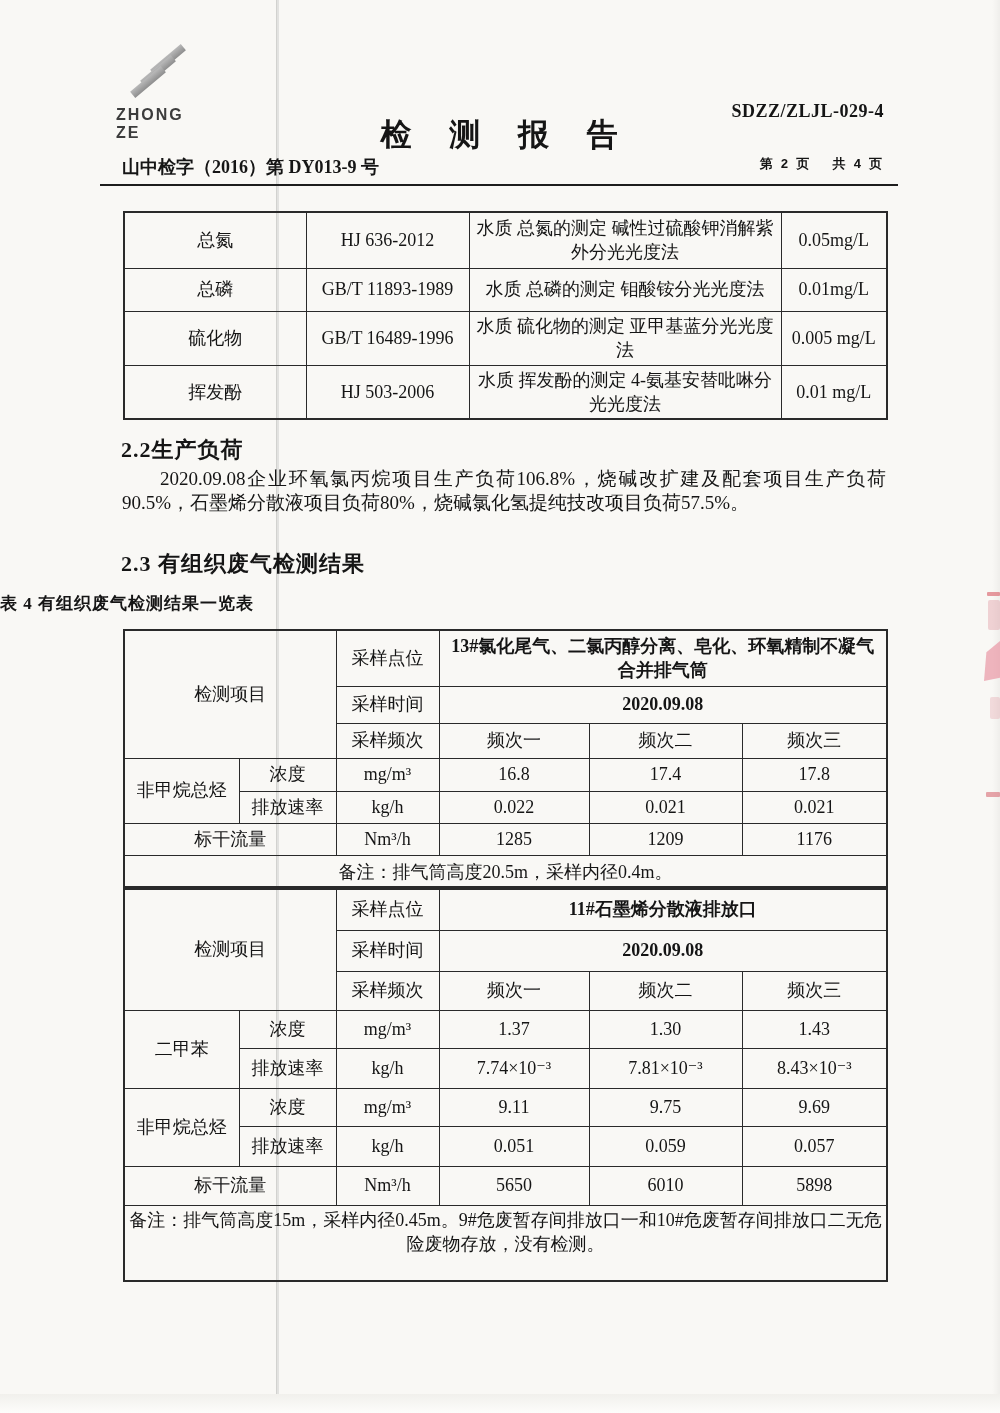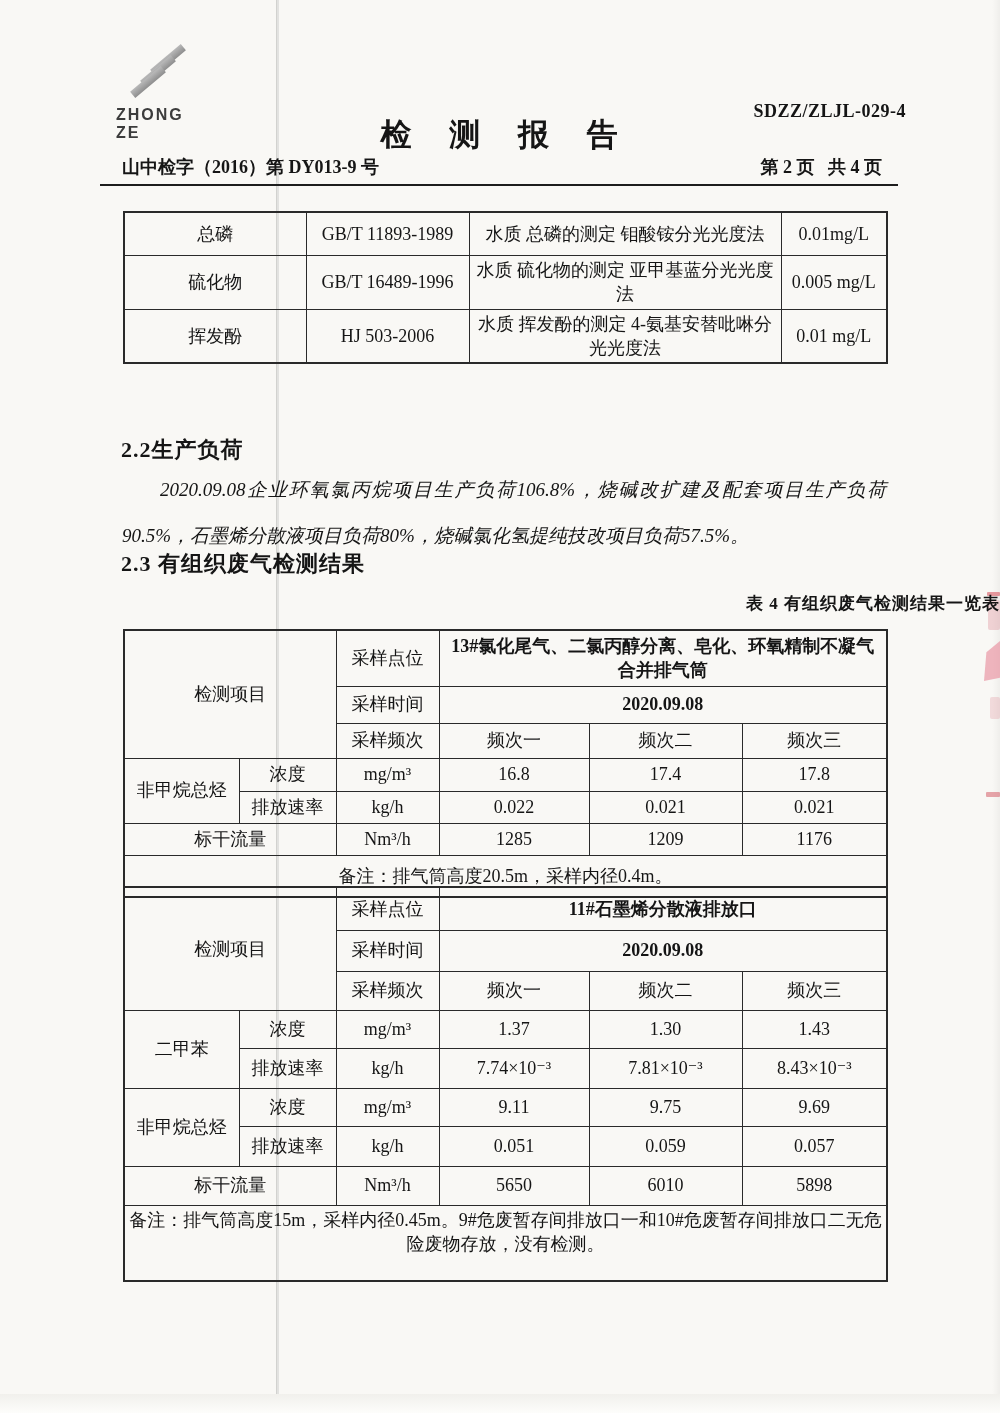--- a/index.html
+++ b/index.html
@@ -21,36 +21,36 @@
   .logo-bar{position:absolute;width:40px;height:8px;
     background:linear-gradient(#b9b9b9,#8e8e8e);transform:rotate(-40deg);}
   .logo-bar.b1{left:20px;top:6px;}
   .logo-bar.b2{left:10px;top:17px;}
   .logo-bar.b3{left:0px;top:28px;}
   .logo-text{margin-top:4px;font-family:"Liberation Sans","DejaVu Sans",sans-serif;
     font-weight:bold;font-size:16px;letter-spacing:2px;color:#3c3c3c;}
   
   .report-title{position:absolute;left:0;right:0;top:114px;text-align:center;
     font-size:31px;font-weight:bold;word-spacing:26px;letter-spacing:2px;}
-  .doc-code{position:absolute;right:94px;top:101px;font-size:18px;font-weight:bold;letter-spacing:.5px;}
+  .doc-code{position:absolute;right:116px;top:101px;font-size:18px;font-weight:bold;letter-spacing:.5px;}
   .report-no{position:absolute;left:122px;top:155px;font-size:18px;font-weight:bold;}
-  .page-info{position:absolute;right:118px;top:155px;font-size:18px;font-weight:bold;white-space:pre;}
+  .page-info{position:absolute;right:118px;top:155px;font-size:13px;font-weight:bold;white-space:pre;font-family:Liberation Mono, monospace;}
   .header-rule{position:absolute;left:100px;top:184px;width:798px;height:2px;background:#1d1d1d;}
   
   table.t{position:absolute;border-collapse:collapse;table-layout:fixed;
     border:2px solid #2a2a2a;background:transparent;}
   table.t td{border:1px solid #2a2a2a;text-align:center;vertical-align:middle;
     font-size:18px;padding:2px 4px;line-height:1.35;}
   td.note-cell{text-align:left;padding:6px 10px;line-height:1.65;}
   td.b, .b{font-weight:bold;}
   
   .sec-heading{position:absolute;left:121px;font-size:22px;font-weight:bold;letter-spacing:1px;}
   .sec22-para{position:absolute;left:122px;top:467px;width:764px;font-size:19px;
-    line-height:46px;text-indent:2em;text-align:justify;font-style:italic;}
-  .table-caption{position:absolute;left:0;right:0;top:592px;text-align:right;
+    line-height:24px;text-indent:2em;text-align:justify;}
+  .table-caption{position:absolute;left:0;right:0;top:592px;text-align:left;
     font-size:17px;font-weight:bold;letter-spacing:1px;}
   
   .stamp{position:absolute;right:0;}
   .stamp-dash1{top:592px;width:13px;height:4px;background:rgba(214,74,86,.55);border-radius:1px;}
   .stamp-glyphs{top:600px;width:12px;height:30px;background:rgba(219,128,140,.32);border-radius:2px;}
   .stamp-blob{top:641px;width:16px;height:40px;background:rgba(233,148,162,.68);
     clip-path:polygon(100% 0,15% 28%,0 100%,100% 92%);}
   .stamp-faint{top:697px;width:10px;height:22px;background:rgba(224,140,152,.28);border-radius:2px;}
   .stamp-dash2{top:792px;width:14px;height:5px;background:rgba(210,80,92,.5);border-radius:1px;}
 </style>
@@ -83,20 +83,26 @@
 <div class="header-rule"></div>
 
 <table class="t" style="left:123px;top:211px;width:763px;">
   <colgroup>
       <col style="width:182px">
       <col style="width:163px">
       <col style="width:312px">
       <col style="width:106px">
     </colgroup>
   <tbody>
+    <tr style="height:56px">
+      <td>总氮</td>
+      <td>HJ 636-2012</td>
+      <td>水质 总氮的测定 碱性过硫酸钾消解紫外分光光度法</td>
+      <td>0.05mg/L</td>
+    </tr>
     <tr style="height:43px">
       <td>总磷</td>
       <td>GB/T 11893-1989</td>
       <td>水质 总磷的测定 钼酸铵分光光度法</td>
       <td>0.01mg/L</td>
     </tr>
     <tr style="height:54px">
       <td>硫化物</td>
       <td>GB/T 16489-1996</td>
       <td>水质 硫化物的测定 亚甲基蓝分光光度法</td>
@@ -157,21 +163,21 @@
       <td>0.021</td>
       <td>0.021</td>
     </tr>
     <tr style="height:32px">
       <td colspan="2">标干流量</td>
       <td>Nm³/h</td>
       <td>1285</td>
       <td>1209</td>
       <td>1176</td>
     </tr>
-    <tr style="height:42px">
+    <tr style="height:34px">
       <td colspan="6" class="note-cell">备注：排气筒高度20.5m，采样内径0.4m。</td>
     </tr>
   </tbody>
 </table>
 
 <table class="t" style="left:123px;top:886px;width:763px;">
   <colgroup>
       <col style="width:115px">
       <col style="width:97px">
       <col style="width:103px">

